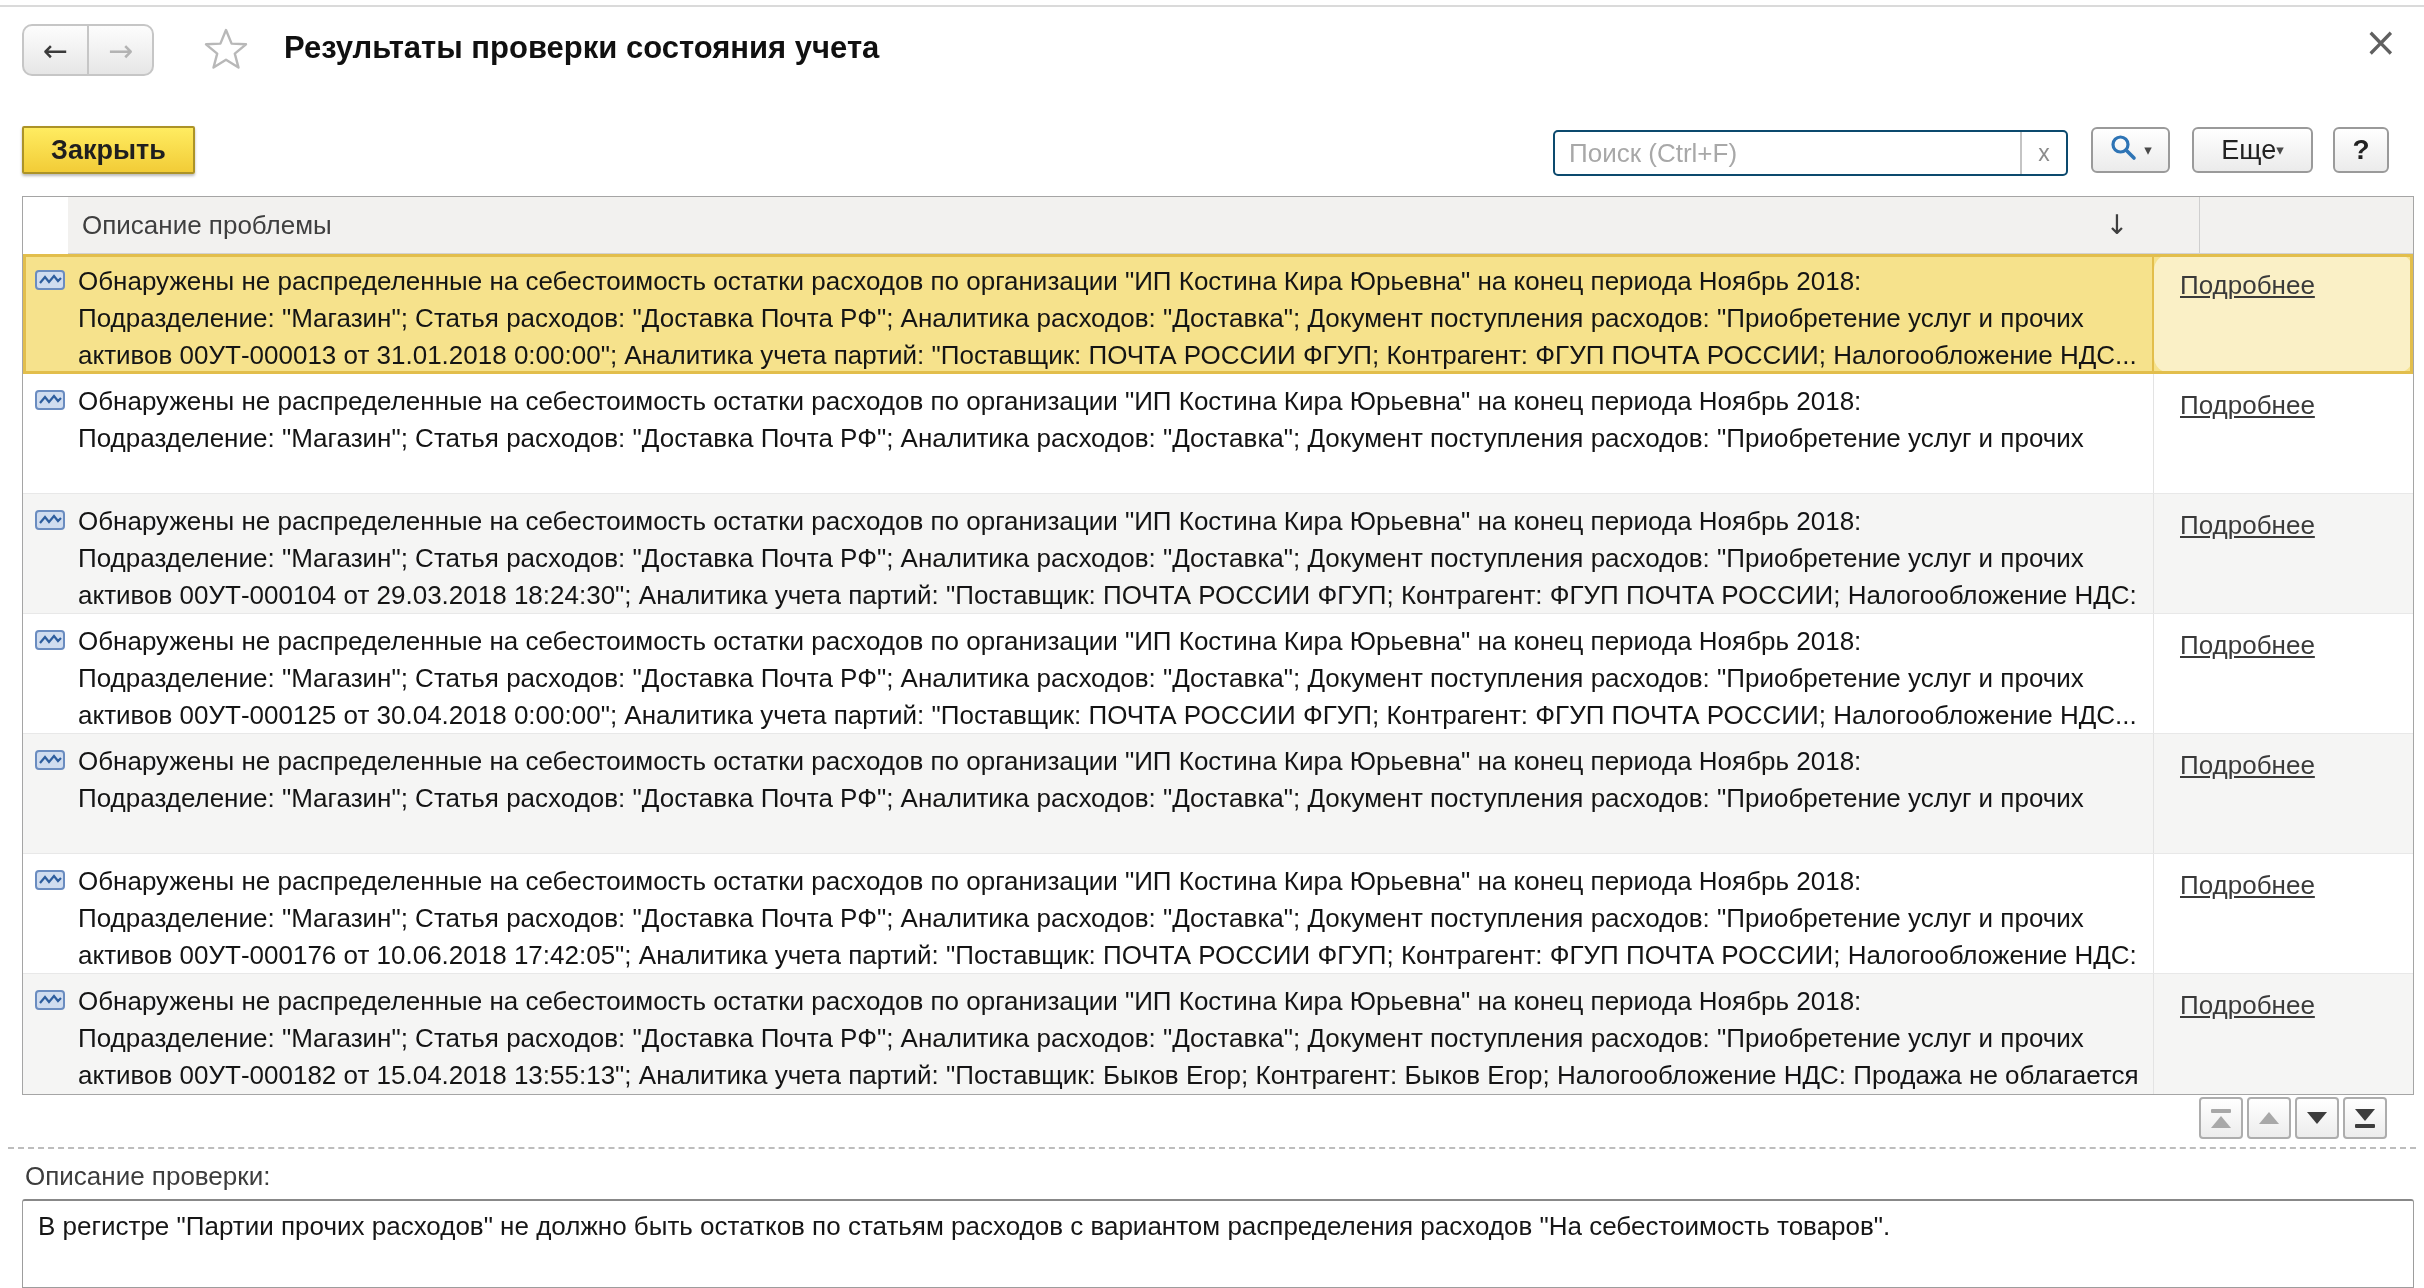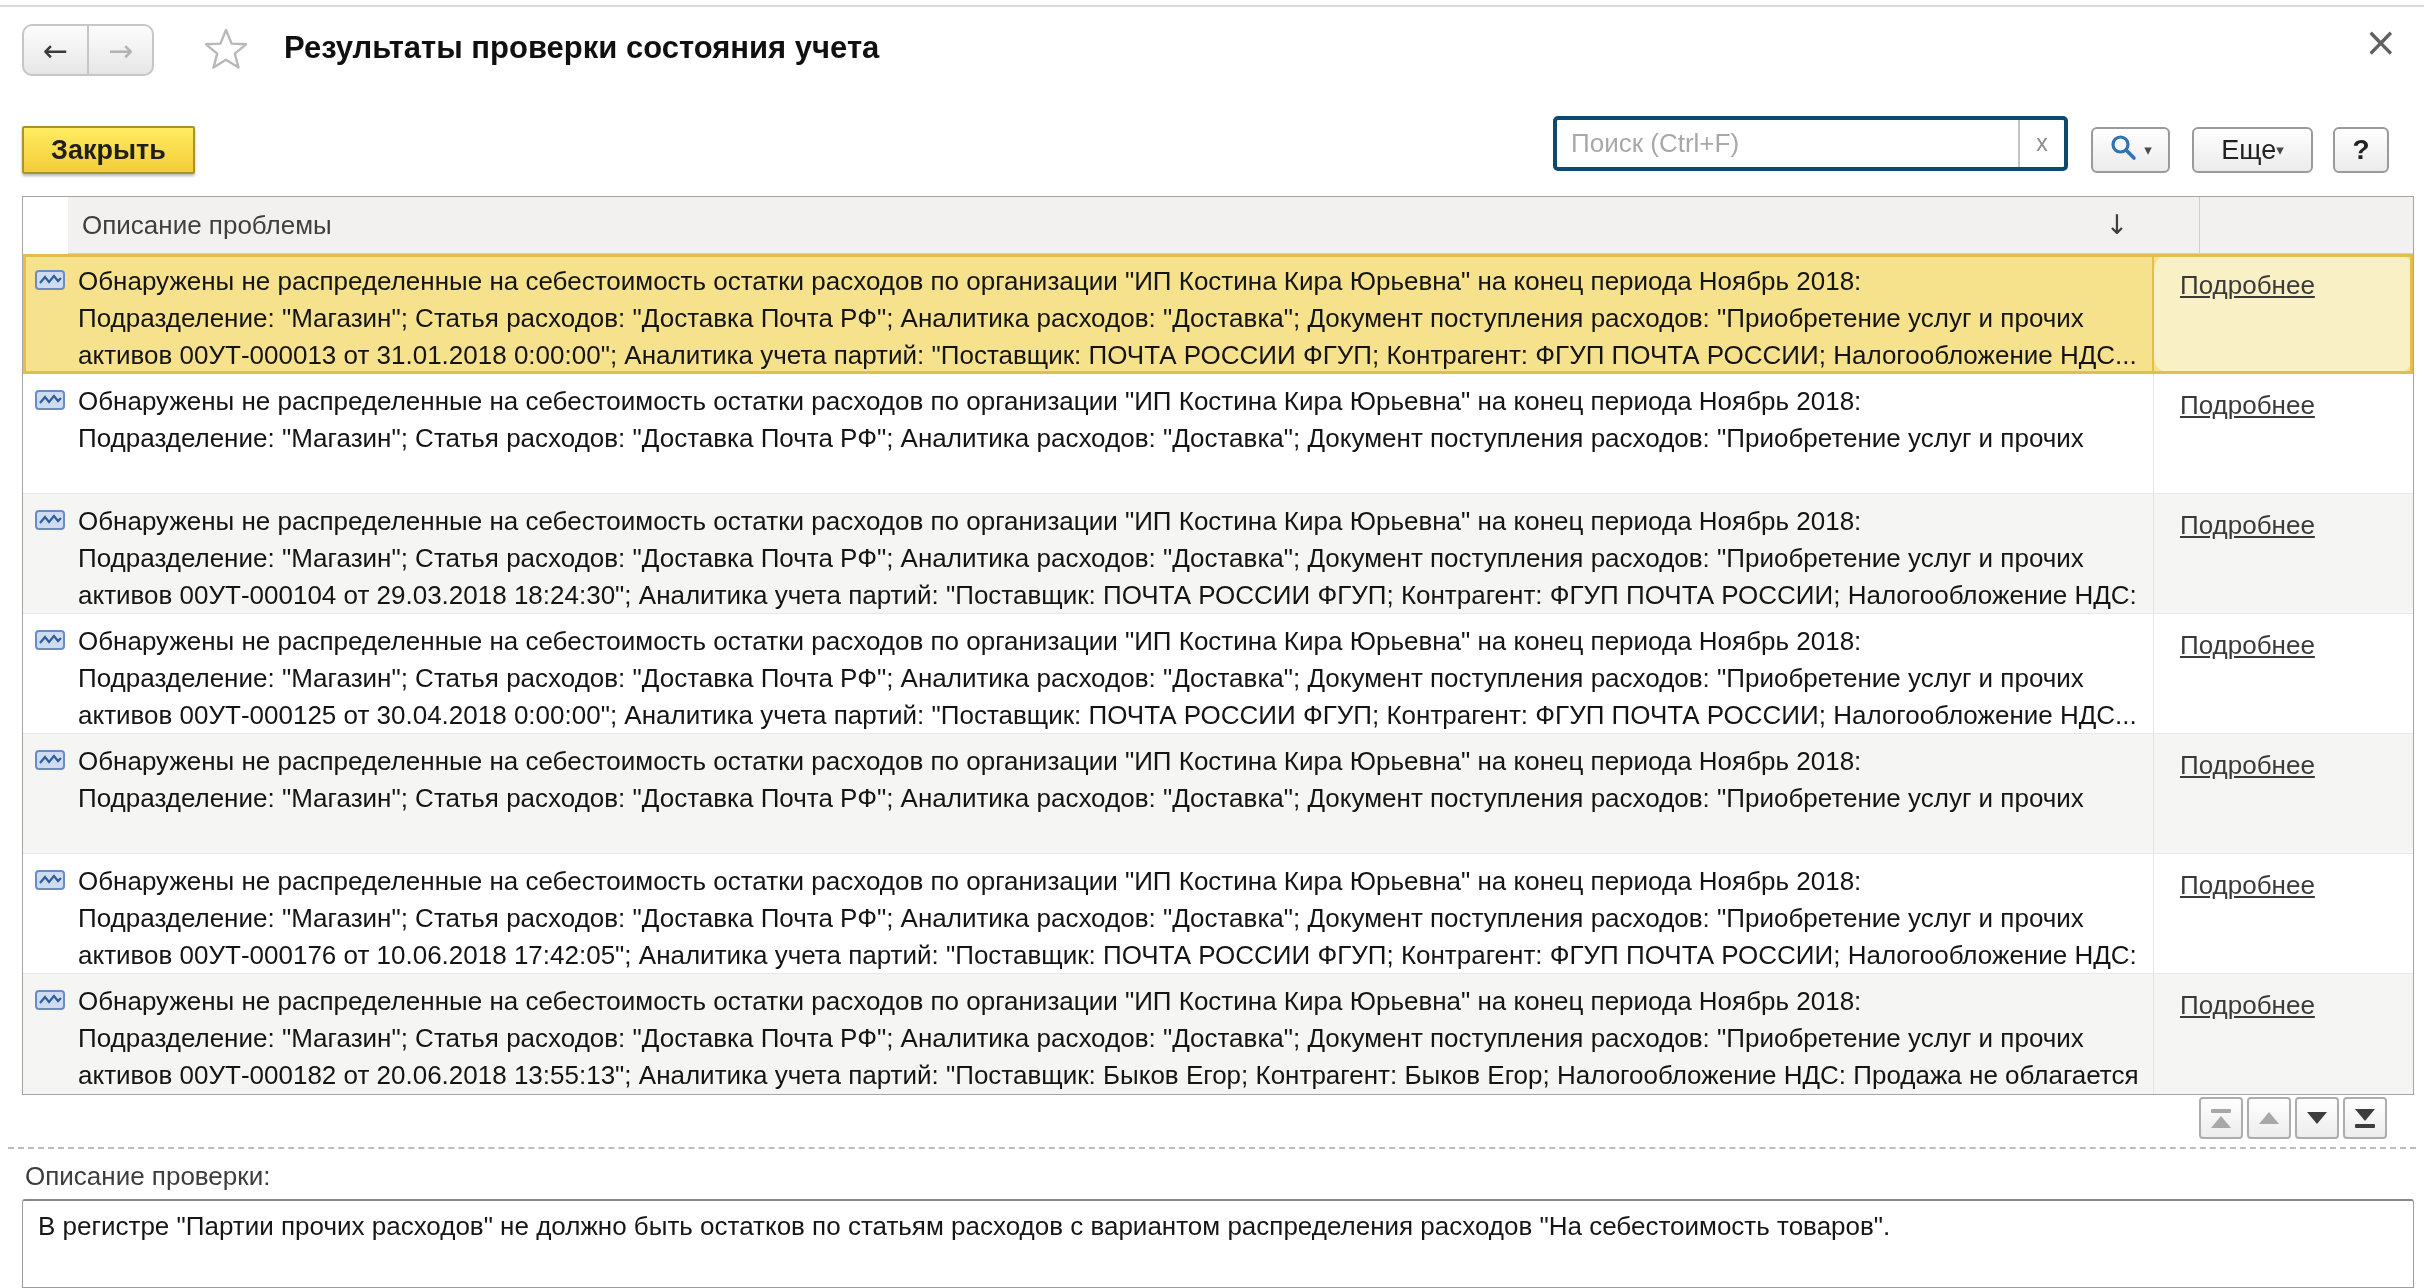--- a/index.html
+++ b/index.html
@@ -21,22 +21,22 @@
   .win-close{position:absolute;left:2364px;top:22px;font-size:40px;color:#606060;
     font-family:"DejaVu Sans",sans-serif;line-height:40px;cursor:default;}
 
   
   .btn-yellow{position:absolute;left:22px;top:126px;height:48px;padding:0 27px;
     background:linear-gradient(var(--accent-button-top),var(--accent-button-bottom));
     border:2px solid var(--accent-button-border);border-radius:2px;
     font-family:"Liberation Sans",sans-serif;font-size:27px;font-weight:700;color:#1f1f1f;
     box-shadow:0 2px 3px rgba(0,0,0,.28);box-sizing:border-box;cursor:default;}
 
-  .search-wrap{position:absolute;left:1553px;top:116px;width:515px;height:55px;box-sizing:border-box;
-    border:4px solid #0c4a6e;border-radius:5px;background:#fff;display:flex;align-items:stretch;}
+  .search-wrap{position:absolute;left:1553px;top:130px;width:515px;height:46px;box-sizing:border-box;
+    border:2px solid #0c4a6e;border-radius:5px;background:#fff;display:flex;align-items:stretch;}
   .search-input{flex:1;border:none;outline:none;font-family:"Liberation Sans",sans-serif;
     font-size:26px;color:#333;padding:0 14px;min-width:0;background:transparent;}
   .search-input::placeholder{color:#a8a8a8;}
   .search-clear{width:44px;border-left:2px solid #c4c4c4;display:flex;align-items:center;justify-content:center;
     color:#8c8c8c;font-size:23px;cursor:default;}
 
   .gray-btn{position:absolute;top:127px;height:46px;box-sizing:border-box;
     border:2px solid #9a9a9a;border-radius:6px;background:linear-gradient(#ffffff,#ebebeb);
     display:flex;align-items:center;justify-content:center;cursor:default;
     font-family:"Liberation Sans",sans-serif;font-size:27px;color:#222;}
@@ -247,21 +247,21 @@
     <div class="cell-main">
       <span class="row-icon">
         <svg width="30" height="20" viewBox="0 0 30 20">
           <rect x="1" y="1" width="28" height="18" rx="3" fill="#cfdcef" stroke="#6a8cc0" stroke-width="2"></rect>
           <polyline points="5,13 10,7 14,12 19,6 23,11 26,8" fill="none" stroke="#2e5e9e" stroke-width="2.2"></polyline>
         </svg>
       </span>
       <div class="row-text">
         <div class="l1">Обнаружены не распределенные на себестоимость остатки расходов по организации "ИП Костина Кира Юрьевна" на конец периода Ноябрь 2018:</div>
         <div class="l2">Подразделение: "Магазин"; Статья расходов: "Доставка Почта РФ"; Аналитика расходов: "Доставка"; Документ поступления расходов: "Приобретение услуг и прочих</div>
-        <div class="l3">активов 00УТ-000182 от 20.06.2018 13:55:13"; Аналитика учета партий: "Поставщик: Быков Егор; Контрагент: Быков Егор; Налогообложение НДС: Продажа не облагается</div>
+        <div class="l3">активов 00УТ-000182 от 15.04.2018 13:55:13"; Аналитика учета партий: "Поставщик: Быков Егор; Контрагент: Быков Егор; Налогообложение НДС: Продажа не облагается</div>
       </div>
     </div>
     <div class="cell-link">
       <a class="detail-link">Подробнее</a>
     </div>
   </div>
     </div>
 </div>
 
 <div class="pager">

